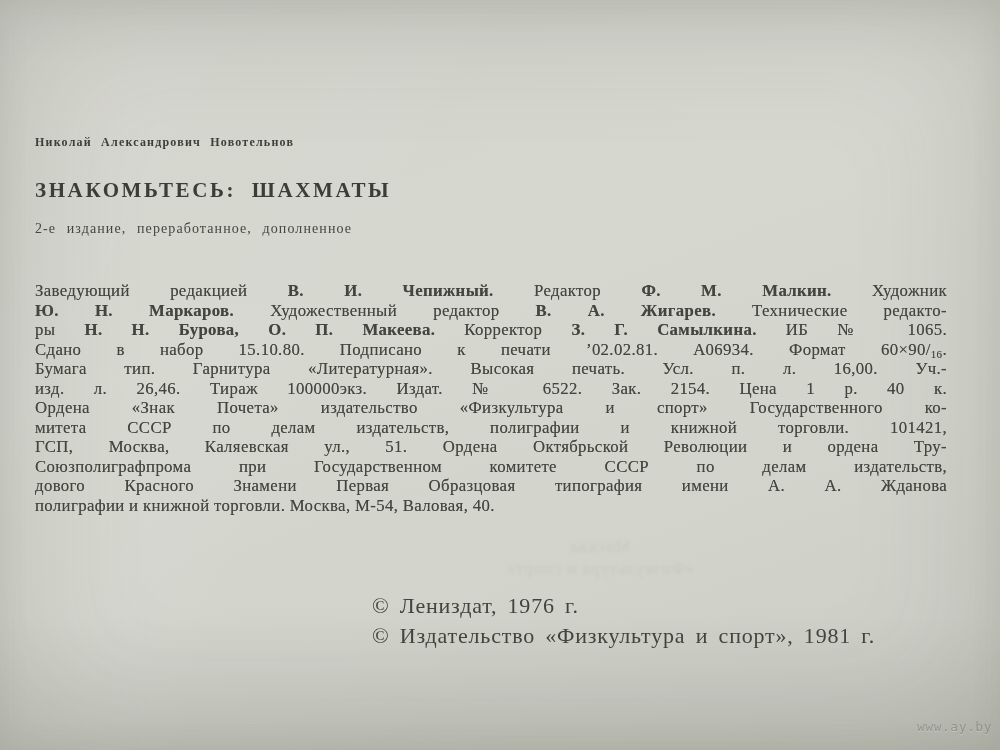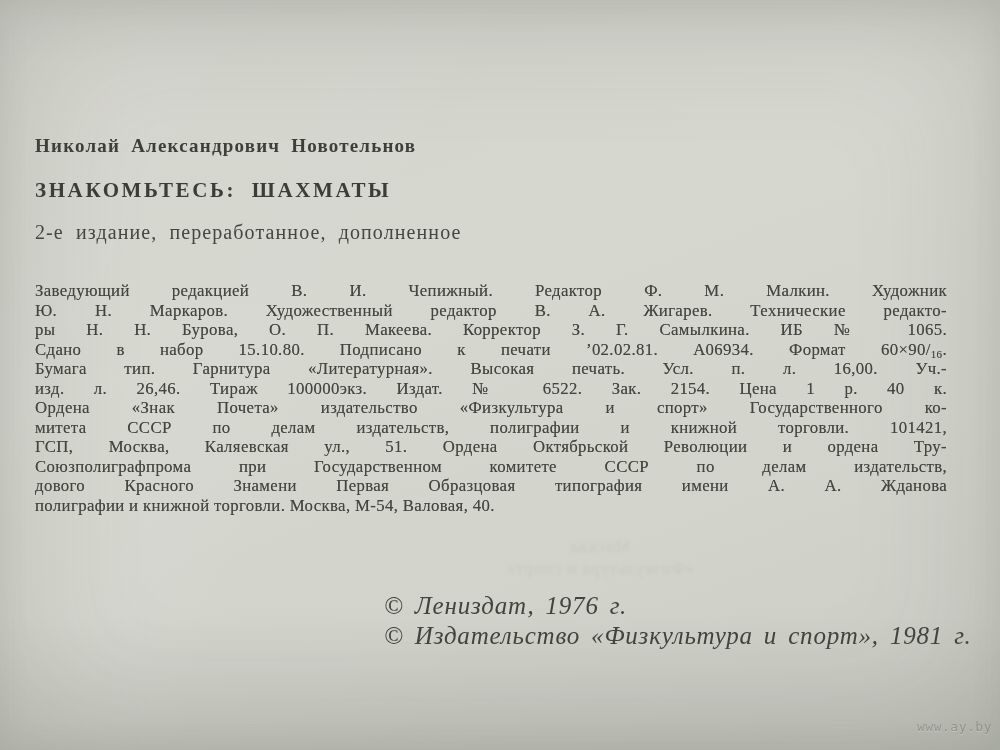--- a/index.html
+++ b/index.html
@@ -13,47 +13,47 @@
     overflow:hidden;
     font-family:"Liberation Serif", serif;
     color:#41423c;
   }
   .vignette{
     position:absolute;inset:0;pointer-events:none;
     box-shadow:inset 0 0 140px rgba(90,95,80,0.22), inset 0 0 30px rgba(90,95,80,0.10);
   }
   .author{
     position:absolute;left:35px;top:135px;
-    font-size:19px;font-weight:700;letter-spacing:1.2px;word-spacing:5px;
+    font-size:12px;font-weight:700;letter-spacing:1.2px;word-spacing:5px;
     color:#3e3f39;
   }
   .title{
     position:absolute;left:35px;top:178px;
     font-size:21px;font-weight:700;letter-spacing:2.6px;word-spacing:8px;
     color:#3c3d37;
   }
   .edition{
     position:absolute;left:35px;top:221px;
-    font-size:20px;letter-spacing:1.1px;word-spacing:6px;
+    font-size:14px;letter-spacing:1.1px;word-spacing:6px;
     color:#45463f;
   }
   .colophon{
     position:absolute;left:35px;top:281px;width:912px;
     font-size:16.8px;line-height:19.5px;letter-spacing:0.35px;
     color:#44453e;
     text-shadow:0 0 0.5px rgba(62,63,57,0.55);
   }
   .cline{text-align:justify;text-align-last:justify;white-space:normal;}
   .cline:last-child{text-align-last:left;}
-  .cline .bold{font-weight:400;}
+  .cline .bold{font-weight:700;}
   .cline sub{font-size:11px;vertical-align:-3px;line-height:0;margin-top:35px;}
   .copyright{
-    position:absolute;left:384px;top:591px;
-    font-size:25px;letter-spacing:0.8px;word-spacing:4px;
-    color:#43443d;line-height:29.5px;font-style:italic;
+    position:absolute;left:372px;top:591px;
+    font-size:22px;letter-spacing:0.8px;word-spacing:4px;
+    color:#43443d;line-height:29.5px;
   }
   .showthrough{
     position:absolute;left:470px;top:536px;width:260px;
     transform:scaleX(-1);
     color:#7e9186;opacity:0.12;filter:blur(1.6px);
     font-size:17px;text-align:center;line-height:22px;letter-spacing:1px;
     pointer-events:none;
   }
   .watermark{
     position:absolute;right:8px;bottom:16px;

